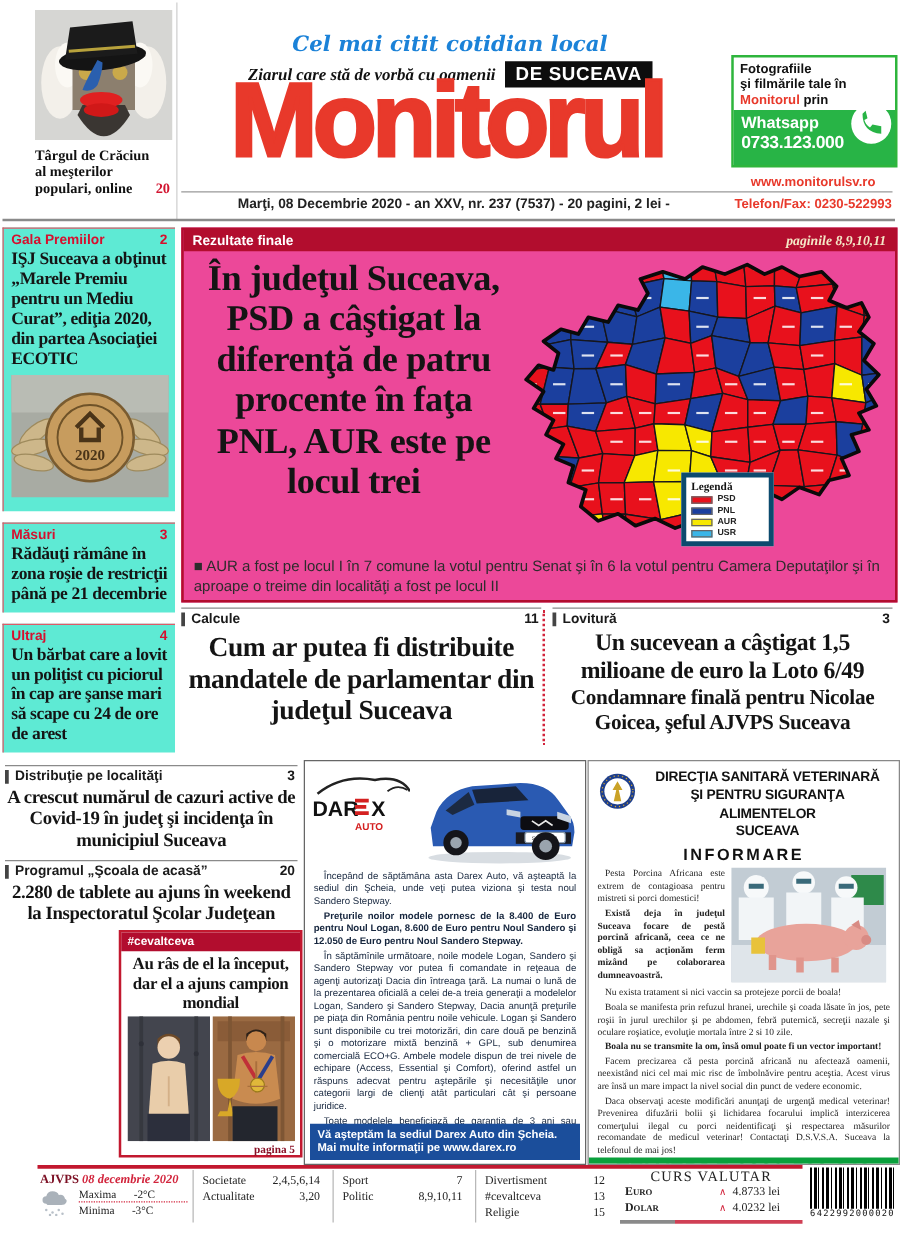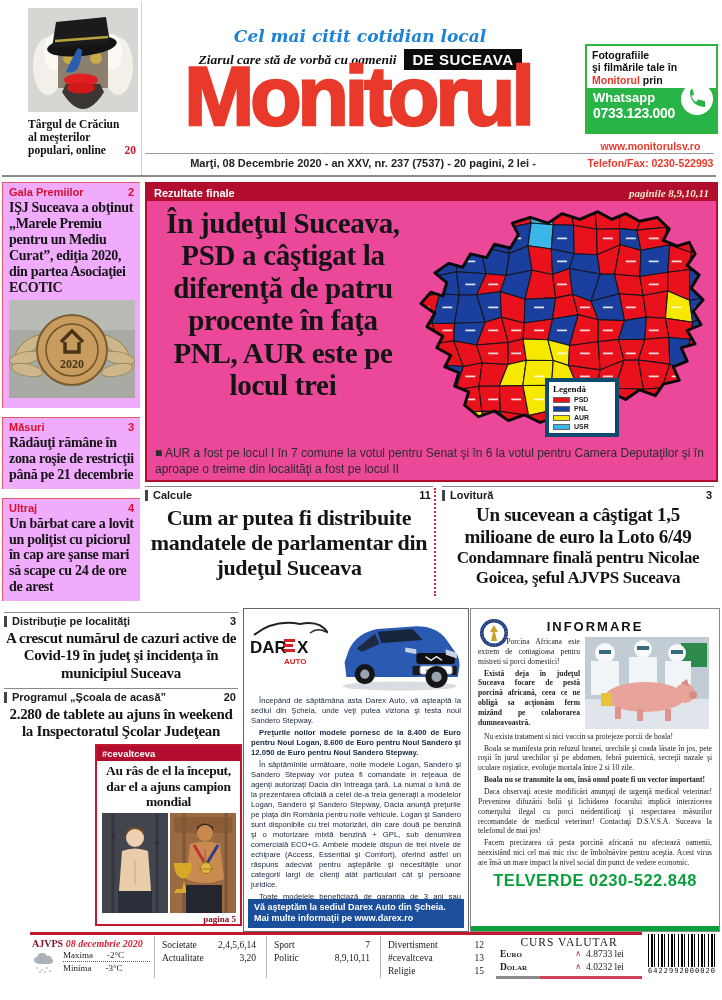--- a/index.html
+++ b/index.html
@@ -27,21 +27,21 @@
   .wa-num{font-size:14px;font-weight:bold;letter-spacing:-.3px;white-space:nowrap;}
   .wa-icon{position:absolute;right:1px;top:-7px;}
   .site{position:absolute;left:585px;top:140px;width:131px;text-align:center;color:#e8392b;font-weight:bold;font-size:10.5px;}
   .rule1{position:absolute;left:145px;right:8px;top:153px;border-top:1px solid #999;}
   .dateline{position:absolute;left:145px;top:157px;width:436px;text-align:center;font-weight:bold;font-size:11px;color:#222;}
   .tele{position:absolute;left:583px;top:157px;width:135px;text-align:center;color:#e8392b;font-weight:bold;font-size:10.5px;}
   .rule2{position:absolute;left:2px;right:6px;top:175px;border-top:2px solid #8a8a8a;}
 
   
   .sidebar{position:absolute;left:2px;top:182px;width:138px;display:flex;flex-direction:column;gap:9px;}
-  .side-item{background:#f0abfc;border-left:1px solid #e05a68;border-top:1px solid #e05a68;padding:3px 6px 6px;}
+  .side-item{background:#5eead4;border-left:1px solid #e05a68;border-top:1px solid #e05a68;padding:3px 6px 6px;}
   .side-label{display:flex;font-size:11px;font-weight:bold;color:#d60f2e;}
   .side-label .pg{margin-left:auto;}
   .side-item .hl{font-size:14px;text-align:left;line-height:1.14;margin-top:2px;}
   .side-img{margin-top:4px;}
 
   
   .lead{position:absolute;left:145px;top:182px;width:569px;height:296px;border:2px solid #b20d2e;background:#ec4899;}
   .lead-bar{position:absolute;top:0;left:0;right:0;height:17px;background:#b20d2e;color:#fff;display:flex;align-items:center;padding:0 7px;font-size:11px;font-weight:bold;}
   .lead-pages{margin-left:auto;font-family:"Liberation Serif",serif;font-style:italic;color:#f4e7c6;font-size:11px;}
   .lead-hl{position:absolute;left:8px;top:23px;width:256px;font-size:29px;line-height:1.12;}
@@ -605,20 +605,25 @@
   <div class="dsv">
     <div class="dsv-head">
       <span class="dsv-emblem">
         <svg width="32" height="34" viewBox="0 0 32 34">
           <circle cx="16" cy="17" r="14" fill="#1d3e8c"></circle>
           <circle cx="16" cy="17" r="10.5" fill="#fff"></circle>
           <circle cx="16" cy="17" r="12.3" fill="none" stroke="#d8a827" stroke-width="1" stroke-dasharray="1 2.4"></circle>
           <path d="M16 9 L12 16 L15 16 L13 25 L19 25 L17 16 L20 16 Z" fill="#caa227"></path>
         </svg>
       </span>
+      <div class="dsv-title">
+        <div>DIRECŢIA SANITARĂ VETERINARĂ</div>
+        <div>ŞI PENTRU SIGURANŢA ALIMENTELOR</div>
+        <div>SUCEAVA</div>
+      </div>
     </div>
     <div class="dsv-inf">INFORMARE</div>
     <div class="dsv-cols">
       <div class="dsv-colL">
         <p>Pesta Porcina Africana este extrem de contagioasa pentru mistreti si porci domestici!</p>
         <p class="dsv-bold">Există deja în judeţul Suceava focare de pestă porcină africană, ceea ce ne obligă sa acţionăm ferm mizând pe colaborarea dumneavoastră.</p>
       </div>
       <svg width="124" height="92" viewBox="0 0 124 92">
         <rect width="124" height="92" fill="#c2ccd4"></rect>
         <rect x="96" y="6" width="26" height="24" fill="#2e8a4a"></rect>
@@ -639,22 +644,22 @@
         <rect x="30" y="70" width="6" height="12" fill="#e0958c"></rect>
         <rect x="52" y="72" width="6" height="12" fill="#e0958c"></rect>
         <rect x="80" y="72" width="6" height="12" fill="#e0958c"></rect>
         <rect x="16" y="56" width="11" height="13" fill="#e8c23a"></rect>
       </svg>
     </div>
     <div class="dsv-body">
       <p>Nu exista tratament si nici vaccin sa protejeze porcii de boala!</p>
       <p>Boala se manifesta prin refuzul hranei, urechile şi coada lăsate în jos, pete roşii în jurul urechilor şi pe abdomen, febră puternică, secreţii nazale şi oculare roşiatice, evoluţie mortala între 2 si 10 zile.</p>
       <p class="dsv-bold">Boala nu se transmite la om, însă omul poate fi un vector important!</p>
+      <p>Facem precizarea că pesta porcină africană nu afectează oamenii, neexistând nici cel mai mic risc de îmbolnăvire pentru aceştia. Acest virus are însă un mare impact la nivel social din punct de vedere economic.</p>
       <p>Daca observaţi aceste modificări anunţaţi de urgenţă medical veterinar! Prevenirea difuzării bolii şi lichidarea focarului implică interzicerea comerţului ilegal cu porci neidentificaţi şi respectarea măsurilor recomandate de medicul veterinar! Contactaţi D.S.V.S.A. Suceava la telefonul de mai jos!</p>
-      <p>Facem precizarea că pesta porcină africană nu afectează oamenii, neexistând nici cel mai mic risc de îmbolnăvire pentru aceştia. Acest virus are însă un mare impact la nivel social din punct de vedere economic.</p>
     </div>
     <div class="telverde">TELVERDE 0230-522.848</div>
     <div class="dsv-green"></div>
   </div>
 
   <div class="f-rule"></div>
   <div class="meteo">
     <div class="meteo-h"><span class="meteo-lbl">AJVPS</span> <span class="meteo-date">08 decembrie 2020</span></div>
     <div class="meteo-row">
       <svg width="24" height="22" viewBox="0 0 24 22">

